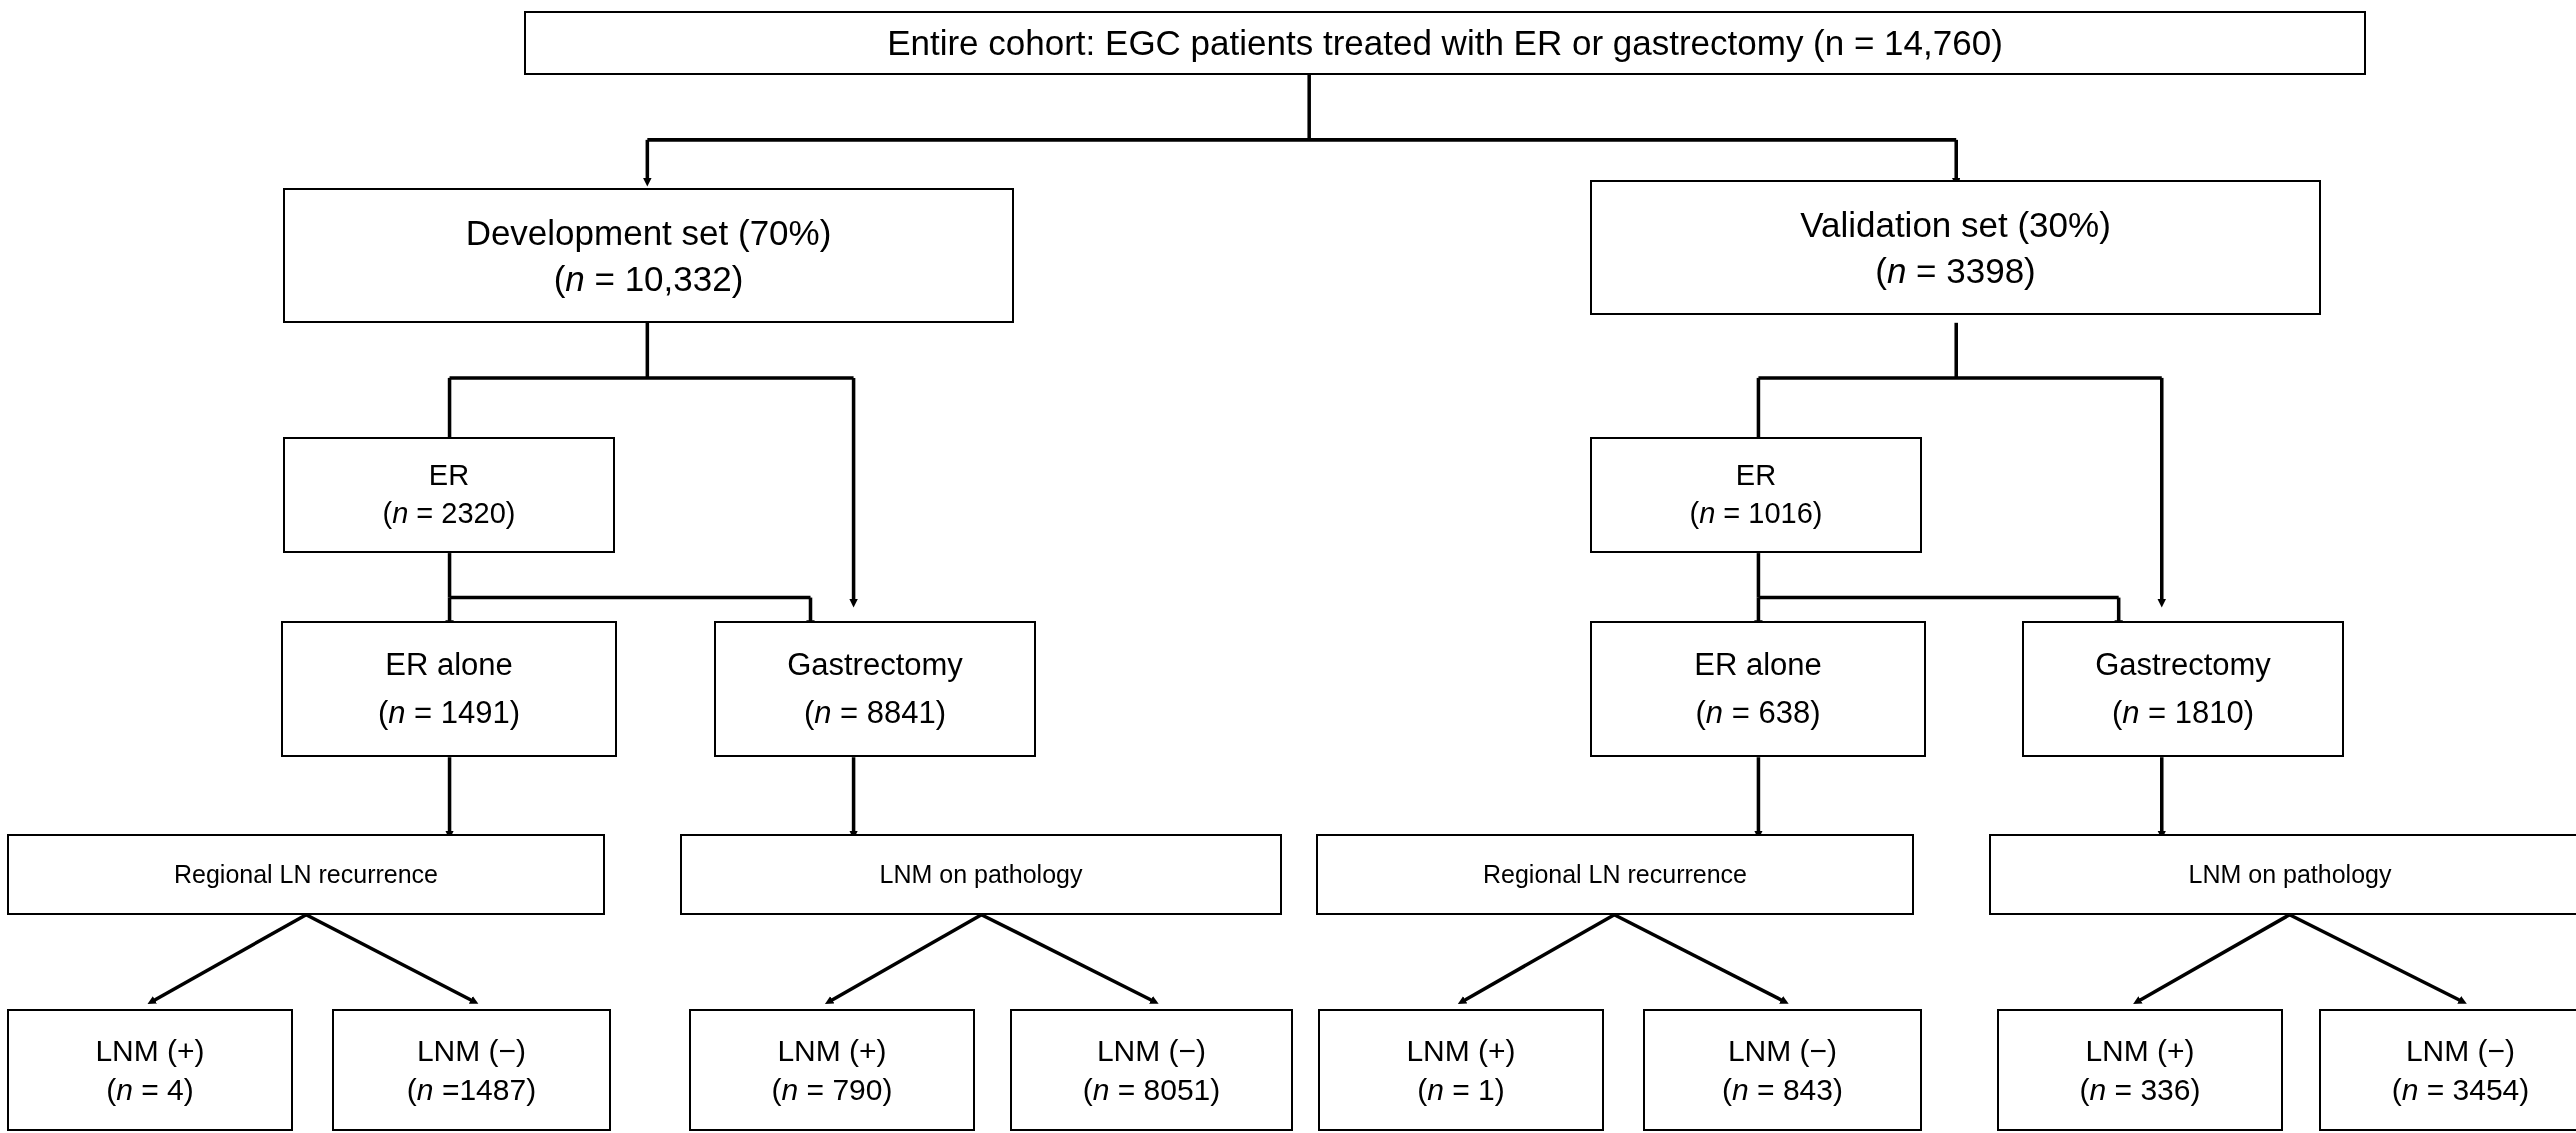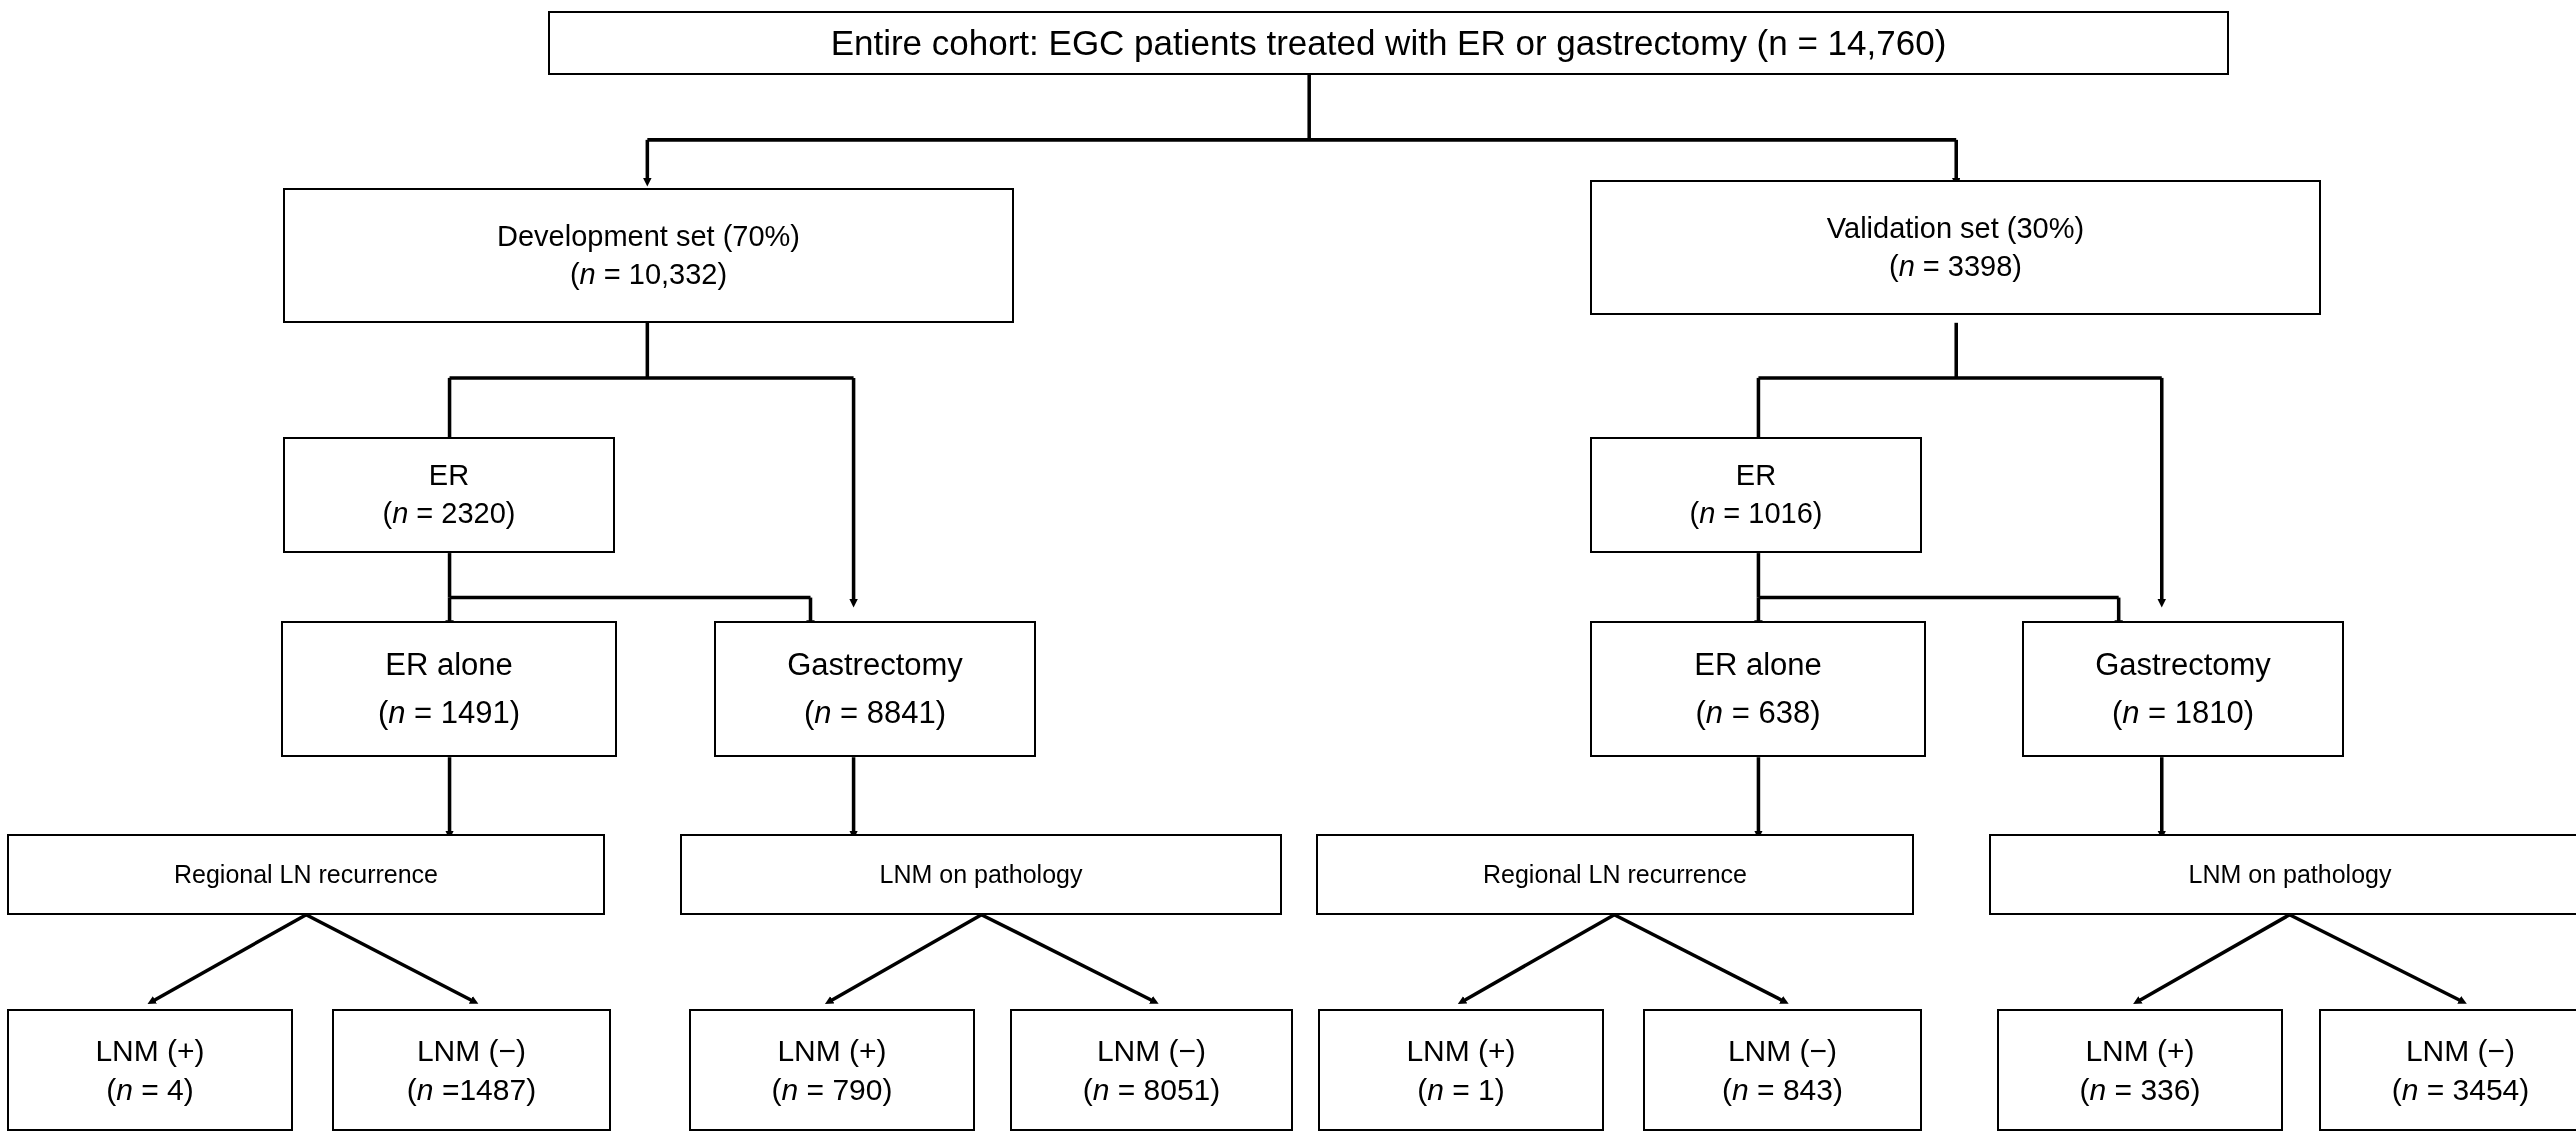--- a/index.html
+++ b/index.html
@@ -37,21 +37,21 @@
     white-space: nowrap;
   }
   .node-line {
     display: block;
   }
   .node-line .it {
     font-style: italic;
   }
   
   .fs-root   { font-size: 35px; }
-  .fs-set    { font-size: 29px; }
+  .fs-set    { font-size: 35px; }
   .fs-er     { font-size: 29px; }
   .fs-treat  { font-size: 31px; gap: 8px; }
   .fs-event  { font-size: 25px; }
   .fs-lnm    { font-size: 30px; margin-top: 6px; }
 </style>
 </head>
 <body>
 
 <div id="flow-root">
 
@@ -105,21 +105,21 @@
 
       <line x1="2285" y1="1295" x2="2073" y2="1416" marker-end="url(#arrow)"></line>
       <line x1="2285" y1="1295" x2="2522" y2="1416" marker-end="url(#arrow)"></line>
 
       <line x1="3241" y1="1295" x2="3029" y2="1416" marker-end="url(#arrow)"></line>
       <line x1="3241" y1="1295" x2="3482" y2="1416" marker-end="url(#arrow)"></line>
 
     </g>
   </svg>
 
-  <div class="node-box fs-root" style="left:548px; top:10.6px; width:1681px; height:64px;">
+  <div class="node-box fs-root" style="left:524px; top:10.6px; width:1842px; height:64px;">
     <span class="node-line">Entire cohort: EGC patients treated with ER or gastrectomy (n = 14,760)</span>
   </div>
 
   <div class="node-box fs-set" style="left:283px; top:188px; width:731px; height:135px;">
     <span class="node-line">Development set (70%)</span>
     <span class="node-line"><span>(</span><span class="it">n</span><span> = 10,332)</span></span>
   </div>
 
   <div class="node-box fs-set" style="left:1590px; top:180px; width:731px; height:135px;">
     <span class="node-line">Validation set (30%)</span>

